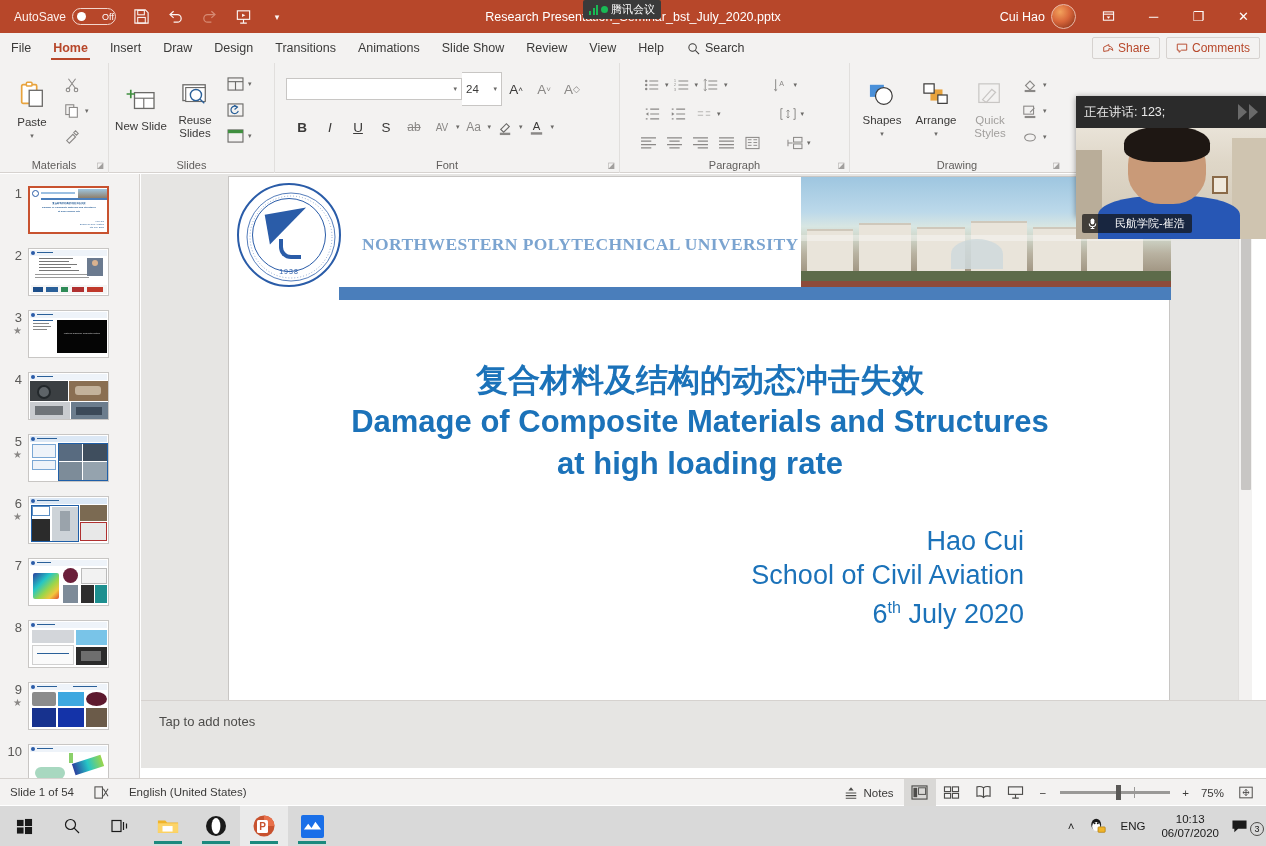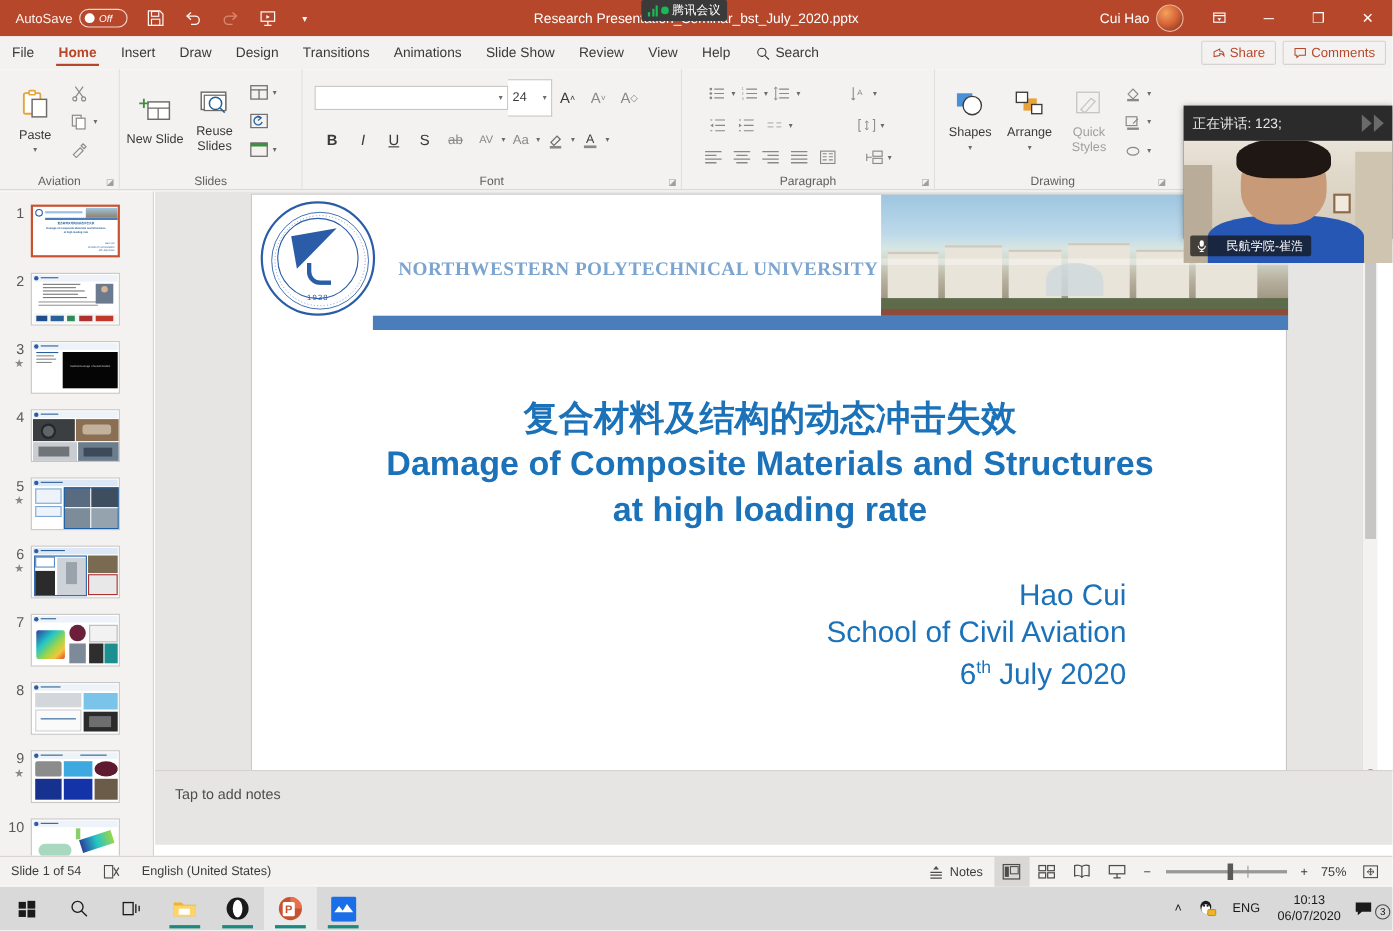--- a/index.html
+++ b/index.html
@@ -23,21 +23,21 @@
   }
   .toggle-pill {
     width: 44px; height: 17px; border-radius: 9px;
     border: 1px solid #f3d6cd; background: #b7472a;
     display: flex; align-items: center; position: relative;
   }
   .toggle-knob {
     width: 9px; height: 9px; border-radius: 50%;
     background: #ffffff; margin-left: 4px;
   }
-  .toggle-label { font-size: 9px; margin-left: 4px; color: #fff; font-style: italic; }
+  .toggle-label { font-size: 9px; margin-left: 16px; color: #fff; }
   .tb-icon {
     width: 34px; height: 33px; display: flex; align-items: center;
     justify-content: center; color: #fff; font-size: 16px; opacity: .95;
   }
   .tb-icon svg { display: block; }
   .tb-title {
     position: absolute; left: 0; right: 0; text-align: center;
     font-size: 12.5px; color: #fff; pointer-events: none;
   }
   .tb-right {
@@ -475,21 +475,21 @@
             <span class="caret">▾</span>
           </div>
           <div class="small-btn">
             <svg width="16" height="16" viewBox="0 0 18 18">
                 <path d="M3 13l7-7 3 3-7 7z" fill="none" stroke="#8a8886" stroke-width="1.2"></path>
                 <path d="M11 4l3 3 2-2-3-3z" fill="none" stroke="#8a8886" stroke-width="1.2"></path>
               </svg>
           </div>
         </div>
       </div>
-      <div class="rgroup-label">Aviation</div>
+      <div class="rgroup-label">Materials</div>
       <div class="rgroup-launcher">◪</div>
     </div>
 
     <div class="rgroup" style="width:166px">
       <div class="g-row">
         <div class="big-btn">
           <span class="gl">
             <svg width="30" height="26" viewBox="0 0 32 28">
                 <rect x="9" y="5" width="21" height="17" fill="#fff" stroke="#6b6a68" stroke-width="1.4"></rect>
                 <path d="M9 11h21" stroke="#6b6a68" stroke-width="1.2"></path>

